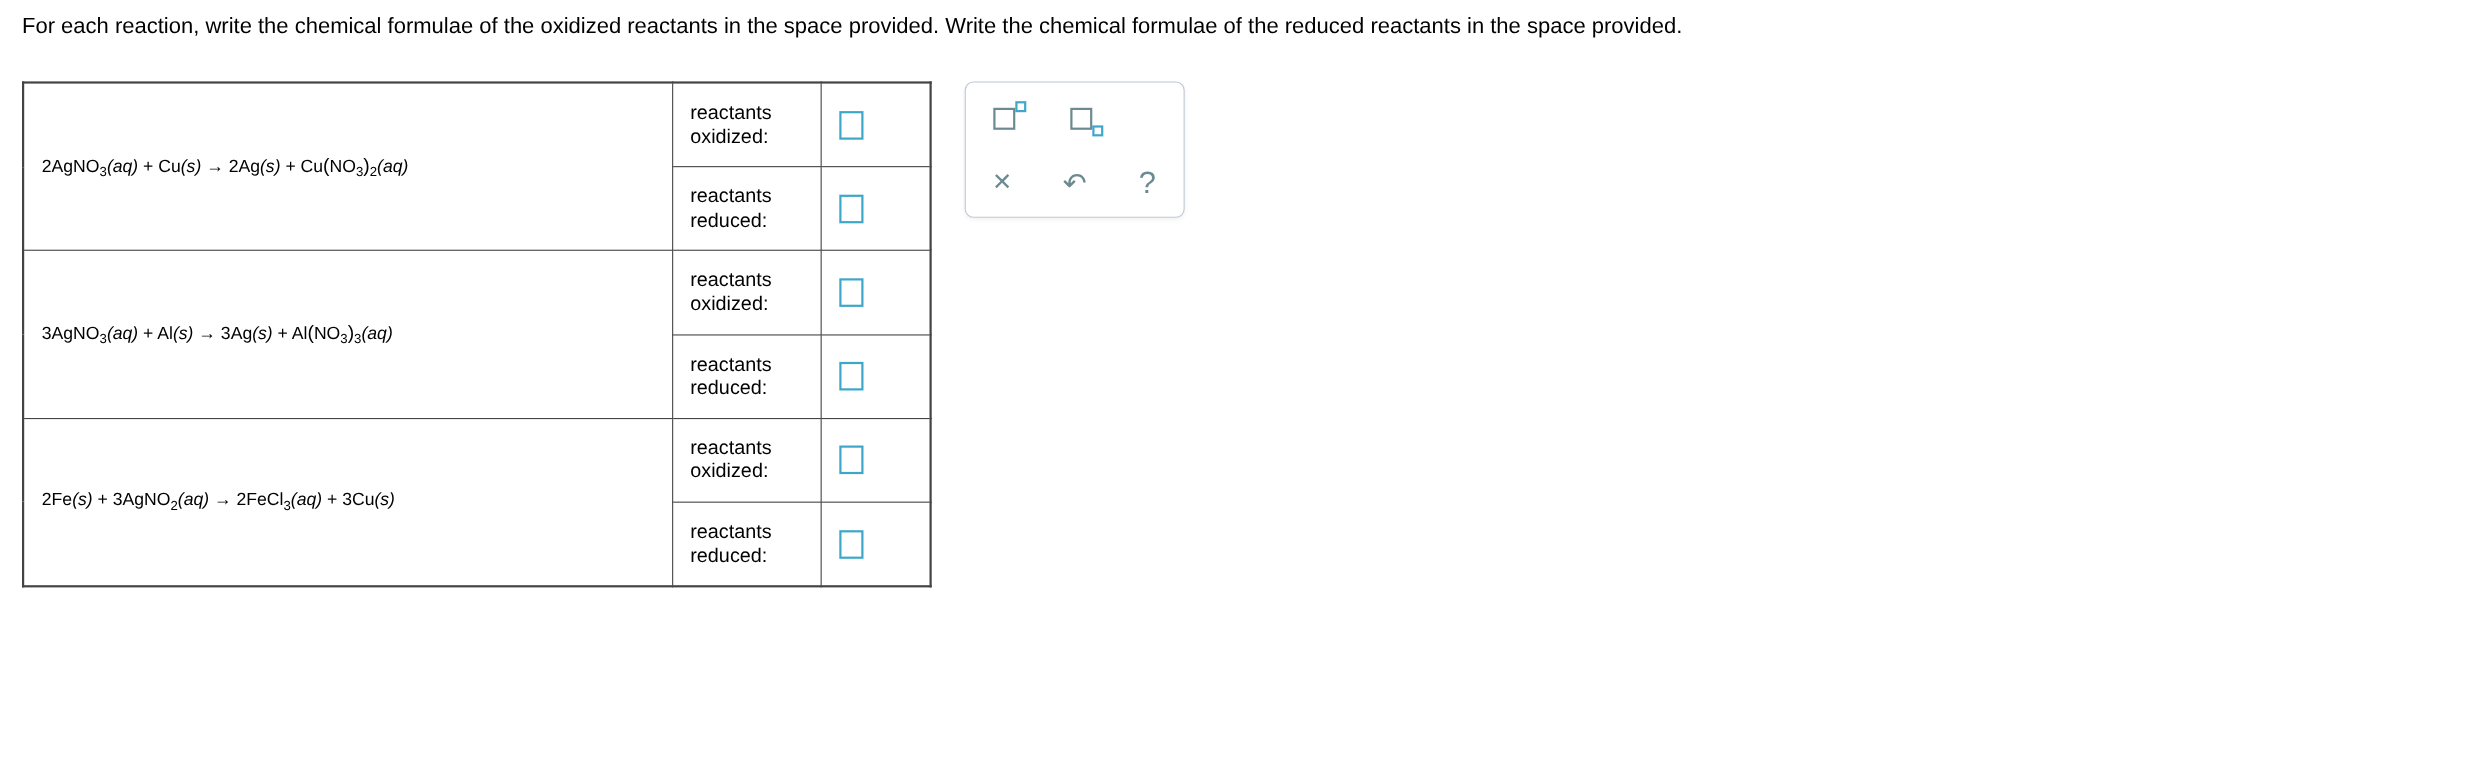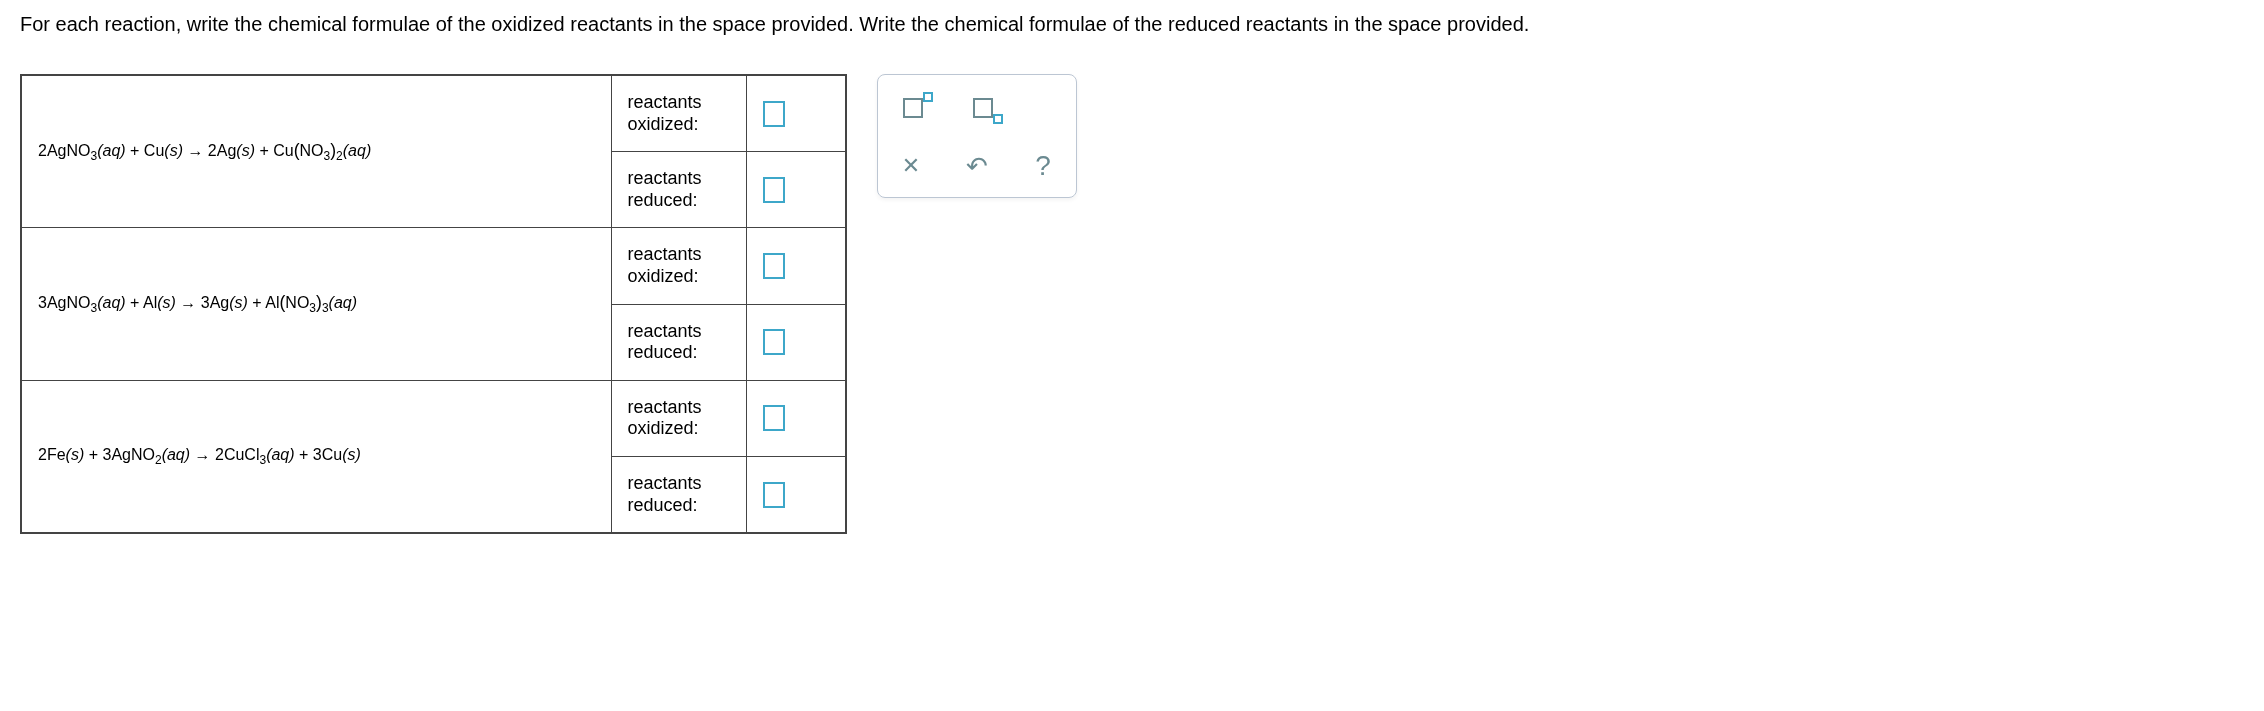--- a/index.html
+++ b/index.html
@@ -98,21 +98,21 @@
         <div>reactants</div>
         <div>reduced:</div>
       </td>
       <td class="input-cell">
         <span class="answer-box"></span>
       </td>
     </tr>
 
     <tr>
       <td class="equation-cell" rowspan="2">
-        <span>2</span><span>Fe</span><span class="italic">(s)</span><span> + </span><span>3</span><span>AgNO</span><span class="sub">2</span><span class="italic">(aq)</span><span> → </span><span>2</span><span>CuCl</span><span class="sub">3</span><span class="italic">(aq)</span><span> + </span><span>3</span><span>Cu</span><span class="italic">(s)</span>
+        <span>2</span><span>Fe</span><span class="italic">(s)</span><span> + </span><span>3</span><span>AgNO</span><span class="sub">2</span><span class="italic">(aq)</span><span> → </span><span>2</span><span>FeCl</span><span class="sub">3</span><span class="italic">(aq)</span><span> + </span><span>3</span><span>Cu</span><span class="italic">(s)</span>
       </td>
       <td class="io-cell">
         <div>reactants</div>
         <div>oxidized:</div>
       </td>
       <td class="input-cell">
         <span class="answer-box"></span>
       </td>
     </tr>
     <tr>

